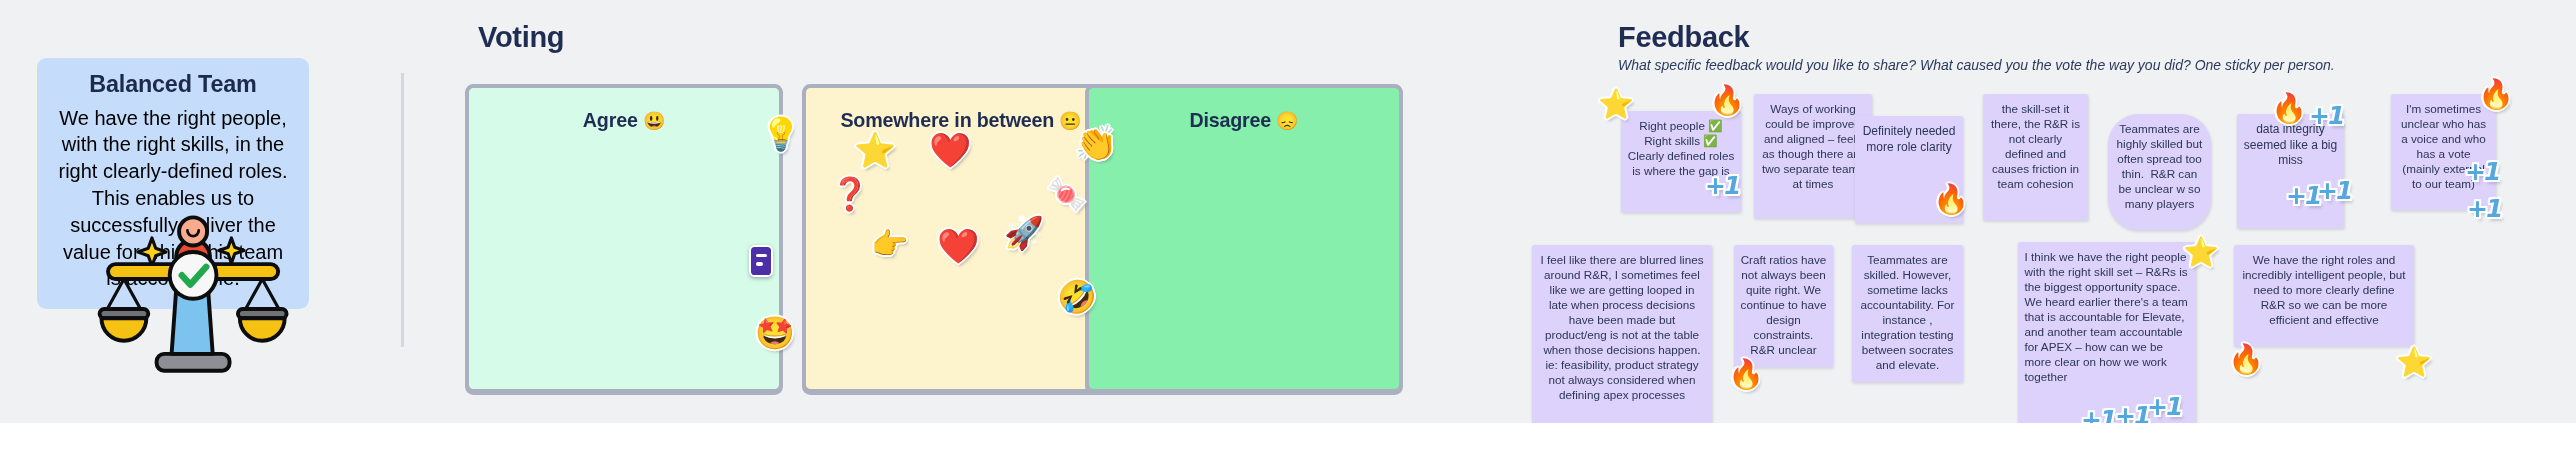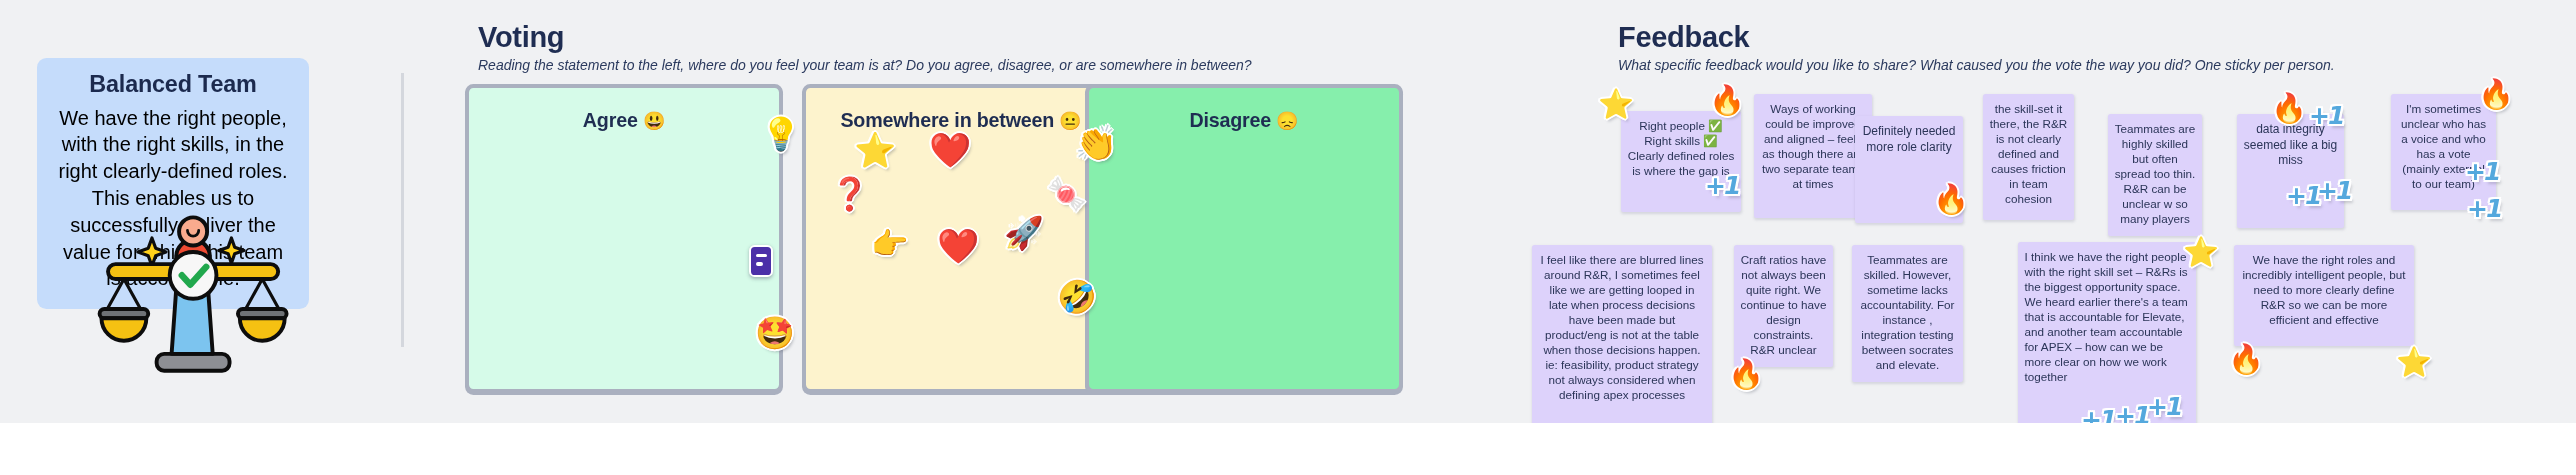--- a/index.html
+++ b/index.html
@@ -156,21 +156,20 @@
         <circle cx="106" cy="72" r="25" fill="#f7f7f7"></circle>
         <path d="M94 72 l9 10 17 -19" fill="none" stroke="#21a84d" stroke-width="7"></path>
       </g>
     </svg>
   </div>
 
   <div class="vert-divider"></div>
 
   <div class="sec-head" style="left:478px; top:20.6px;">
     <div class="sec-title">Voting</div>
-    <div class="sec-sub">Reading the statement to the left, where do you feel your team is at? Do you agree, disagree, or are somewhere in between?</div>
   </div>
 
   <div class="vote-col" id="col-agree">
     <div class="col-title">
       <span>Agree</span>
       <span class="em">😃</span>
     </div>
   </div>
   <div class="vote-col" id="col-between">
     <div class="col-title">
@@ -207,22 +206,22 @@
   <div id="note-layer">
       <div class="note" id="note-right-people" style="left: 1621px; top: 111px; width: 120px; min-height: 101px; font-size: 11.7px; white-space: pre-wrap;">Right people ✅
 Right skills ✅
 Clearly defined roles is where the gap is</div>
       <div class="reaction" style="left: 1598px; top: 90px; font-size: 29px;">⭐</div>
       <div class="reaction" style="left: 1709px; top: 86px; font-size: 29px;">🔥</div>
       <div class="plus-one" style="left: 1705px; top: 171px; font-size: 25px;">+1</div>
       <div class="note" id="note-ways-of-working" style="left: 1754px; top: 94px; width: 118px; min-height: 124px; font-size: 11.7px; white-space: pre-wrap;">Ways of working could be improved and aligned – feels as though there are two separate teams at times</div>
       <div class="note" id="note-role-clarity" style="left: 1855px; top: 116px; width: 108px; min-height: 107px; font-size: 12px; white-space: pre-wrap;">Definitely needed more role clarity</div>
       <div class="reaction" style="left: 1933px; top: 185px; font-size: 29px;">🔥</div>
-      <div class="note" id="note-skillset-rr" style="left: 1983px; top: 94px; width: 91px; min-height: 126px; font-size: 11.7px; white-space: pre-wrap;">the skill-set it there, the R&amp;R is not clearly defined and causes friction in team cohesion</div>
-      <div class="note" id="note-highly-skilled" style="left: 2108px; top: 114px; width: 94px; min-height: 116px; font-size: 11.7px; white-space: pre-wrap;">Teammates are highly skilled but often spread too thin.  R&amp;R can be unclear w so many players</div>
+      <div class="note" id="note-skillset-rr" style="left: 1983px; top: 94px; width: 105px; min-height: 126px; font-size: 11.7px; white-space: pre-wrap;">the skill-set it there, the R&amp;R is not clearly defined and causes friction in team cohesion</div>
+      <div class="note" id="note-highly-skilled" style="left: 2108px; top: 114px; width: 103px; min-height: 116px; font-size: 11.7px; white-space: pre-wrap; border-radius: 31px;">Teammates are highly skilled but often spread too thin.  R&amp;R can be unclear w so many players</div>
       <div class="note" id="note-data-integrity" style="left: 2237px; top: 114px; width: 107px; min-height: 114px; font-size: 12px; white-space: pre-wrap;">data integrity seemed like a big miss</div>
       <div class="reaction" style="left: 2271px; top: 94px; font-size: 29px;">🔥</div>
       <div class="plus-one" style="left: 2309px; top: 101px; font-size: 25px;">+1</div>
       <div class="plus-one" style="left: 2286px; top: 181px; font-size: 25px;">+1</div>
       <div class="plus-one" style="left: 2317px; top: 176px; font-size: 25px;">+1</div>
       <div class="note" id="note-voice-vote" style="left: 2391px; top: 94px; width: 105px; min-height: 116px; font-size: 11.7px; white-space: pre-wrap;">I'm sometimes unclear who has a voice and who has a vote (mainly external to our team)</div>
       <div class="reaction" style="left: 2478px; top: 80px; font-size: 29px;">🔥</div>
       <div class="plus-one" style="left: 2465px; top: 157px; font-size: 25px;">+1</div>
       <div class="plus-one" style="left: 2467px; top: 194px; font-size: 25px;">+1</div>
       <div class="note" id="note-blurred-lines" style="left: 1532px; top: 245px; width: 180px; min-height: 195px; font-size: 11.7px; white-space: pre-wrap;">I feel like there are blurred lines around R&amp;R, I sometimes feel like we are getting looped in late when process decisions have been made but product/eng is not at the table when those decisions happen. ie: feasibility, product strategy not always considered when defining apex processes</div>

